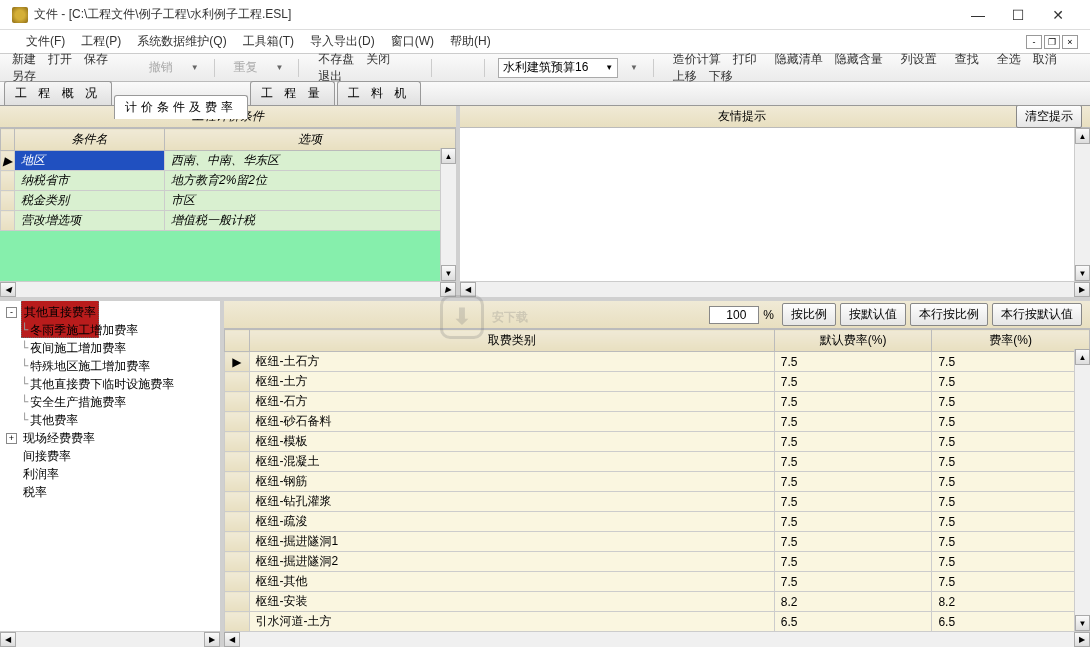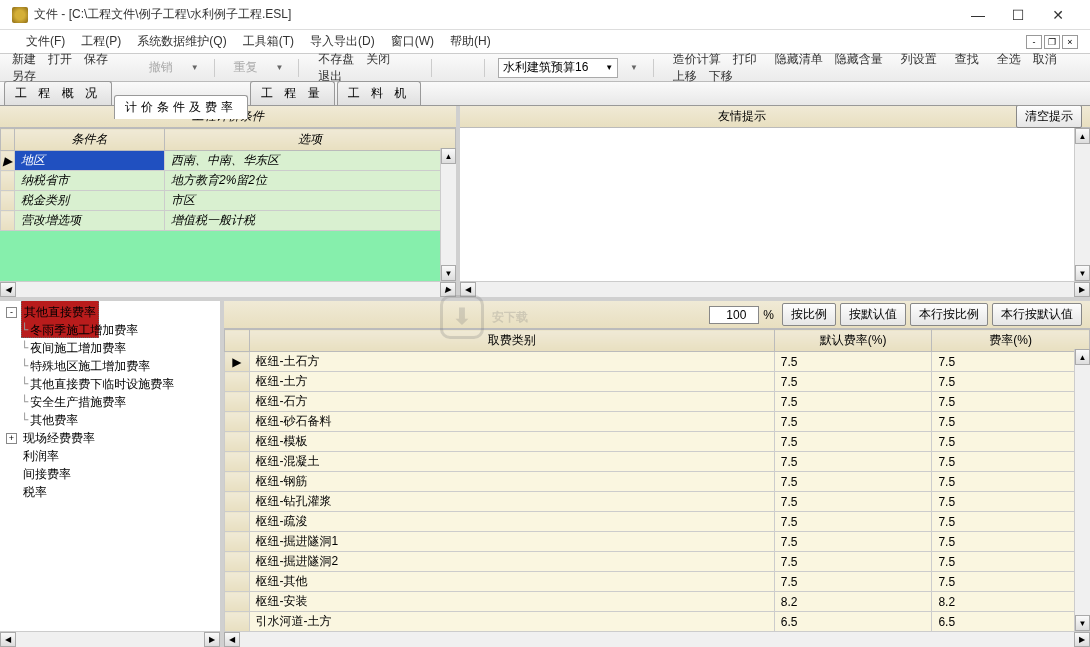--- a/index.html
+++ b/index.html
@@ -237,25 +237,25 @@
             <span class="spacer" style="width:19px"></span>
             <span class="connector">└</span>
             <span class="label">其他费率</span>
           </div>
           <div class="tree-node">
             <span class="exp">+</span>
             <span class="label">现场经费费率</span>
           </div>
           <div class="tree-node">
             <span class="spacer" style="width:19px"></span>
+            <span class="label">间接费率</span>
+          </div>
+          <div class="tree-node">
+            <span class="spacer" style="width:19px"></span>
             <span class="label">利润率</span>
-          </div>
-          <div class="tree-node">
-            <span class="spacer" style="width:19px"></span>
-            <span class="label">间接费率</span>
           </div>
           <div class="tree-node">
             <span class="spacer" style="width:19px"></span>
             <span class="label">税率</span>
           </div>
         </div>
       <div class="scrollbar-h">
         <div class="arrow">◀</div>
         <div class="track"></div>
         <div class="arrow">▶</div>

